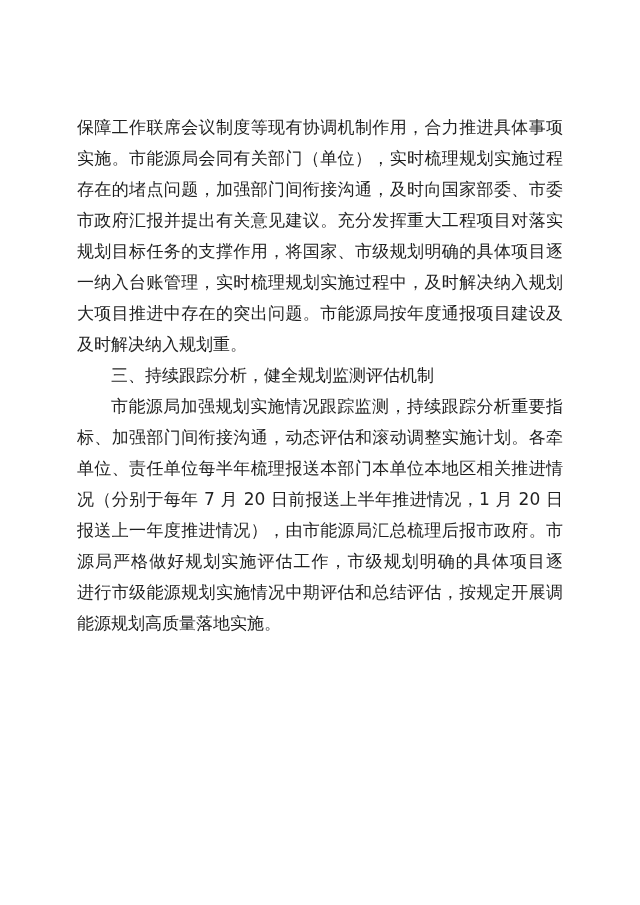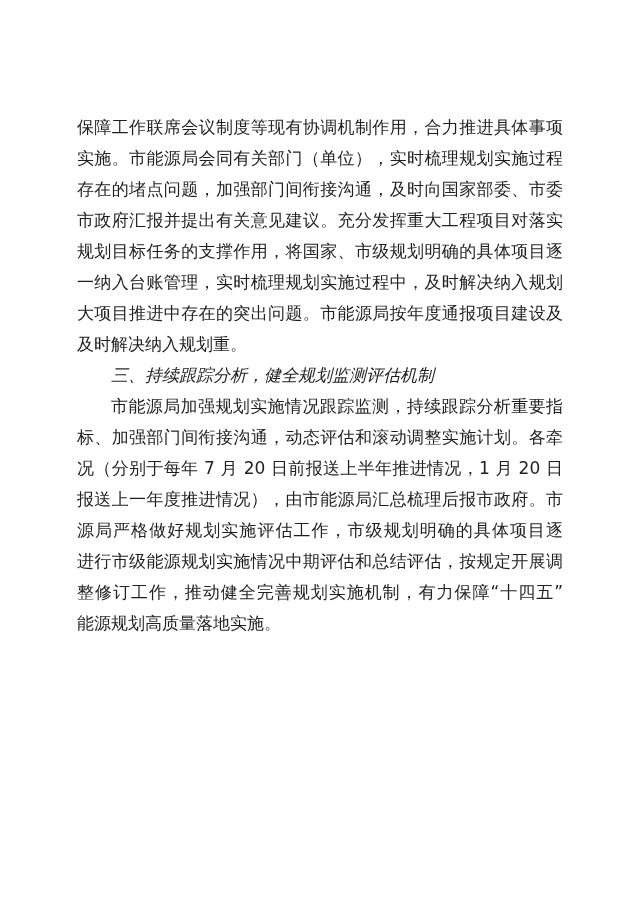--- a/index.html
+++ b/index.html
@@ -35,21 +35,20 @@
     text-align: left;
     text-align-last: left;
   }
   .line.indent {
     text-indent: 34px;
   }
   .line.heading {
     text-align: left;
     text-align-last: left;
     font-weight: 500;
-    font-style: italic;
   }
   .footer {
     position: absolute;
     top: 820px;
     right: 80px;
     height: 20px;
     line-height: 20px;
     font-size: 14px;
     color: #2a2a2a;
     font-family: "Liberation Serif", serif;
@@ -68,24 +67,24 @@
     <div class="line">市政府汇报并提出有关意见建议。充分发挥重大工程项目对落实</div>
     <div class="line">规划目标任务的支撑作用，将国家、市级规划明确的具体项目逐</div>
     <div class="line">一纳入台账管理，实时梳理规划实施过程中，及时解决纳入规划重</div>
     <div class="line">大项目推进中存在的突出问题。市能源局按年度通报项目建设及</div>
     <div class="line lastline">及时解决纳入规划重。</div>
 
     <div class="line heading indent">三、持续跟踪分析，健全规划监测评估机制</div>
 
     <div class="line indent">市能源局加强规划实施情况跟踪监测，持续跟踪分析重要指</div>
     <div class="line">标、加强部门间衔接沟通，动态评估和滚动调整实施计划。各牵头</div>
+    <div class="line">单位、责任单位每半年梳理报送本部门本单位本地区相关推进情</div>
     <div class="line">况（分别于每年 7 月 20 日前报送上半年推进情况，1 月 20 日前</div>
     <div class="line">报送上一年度推进情况），由市能源局汇总梳理后报市政府。市能</div>
     <div class="line">源局严格做好规划实施评估工作，市级规划明确的具体项目逐</div>
     <div class="line">进行市级能源规划实施情况中期评估和总结评估，按规定开展调</div>
-    <div class="line">整修订工作，推动健全完善规划实施机制，有力保障“十四五”</div>
     <div class="line lastline">能源规划高质量落地实施。</div>
 
   </div>
 
   <div class="footer">— 3 —</div>
 
 </div>
 
 </body></html>

